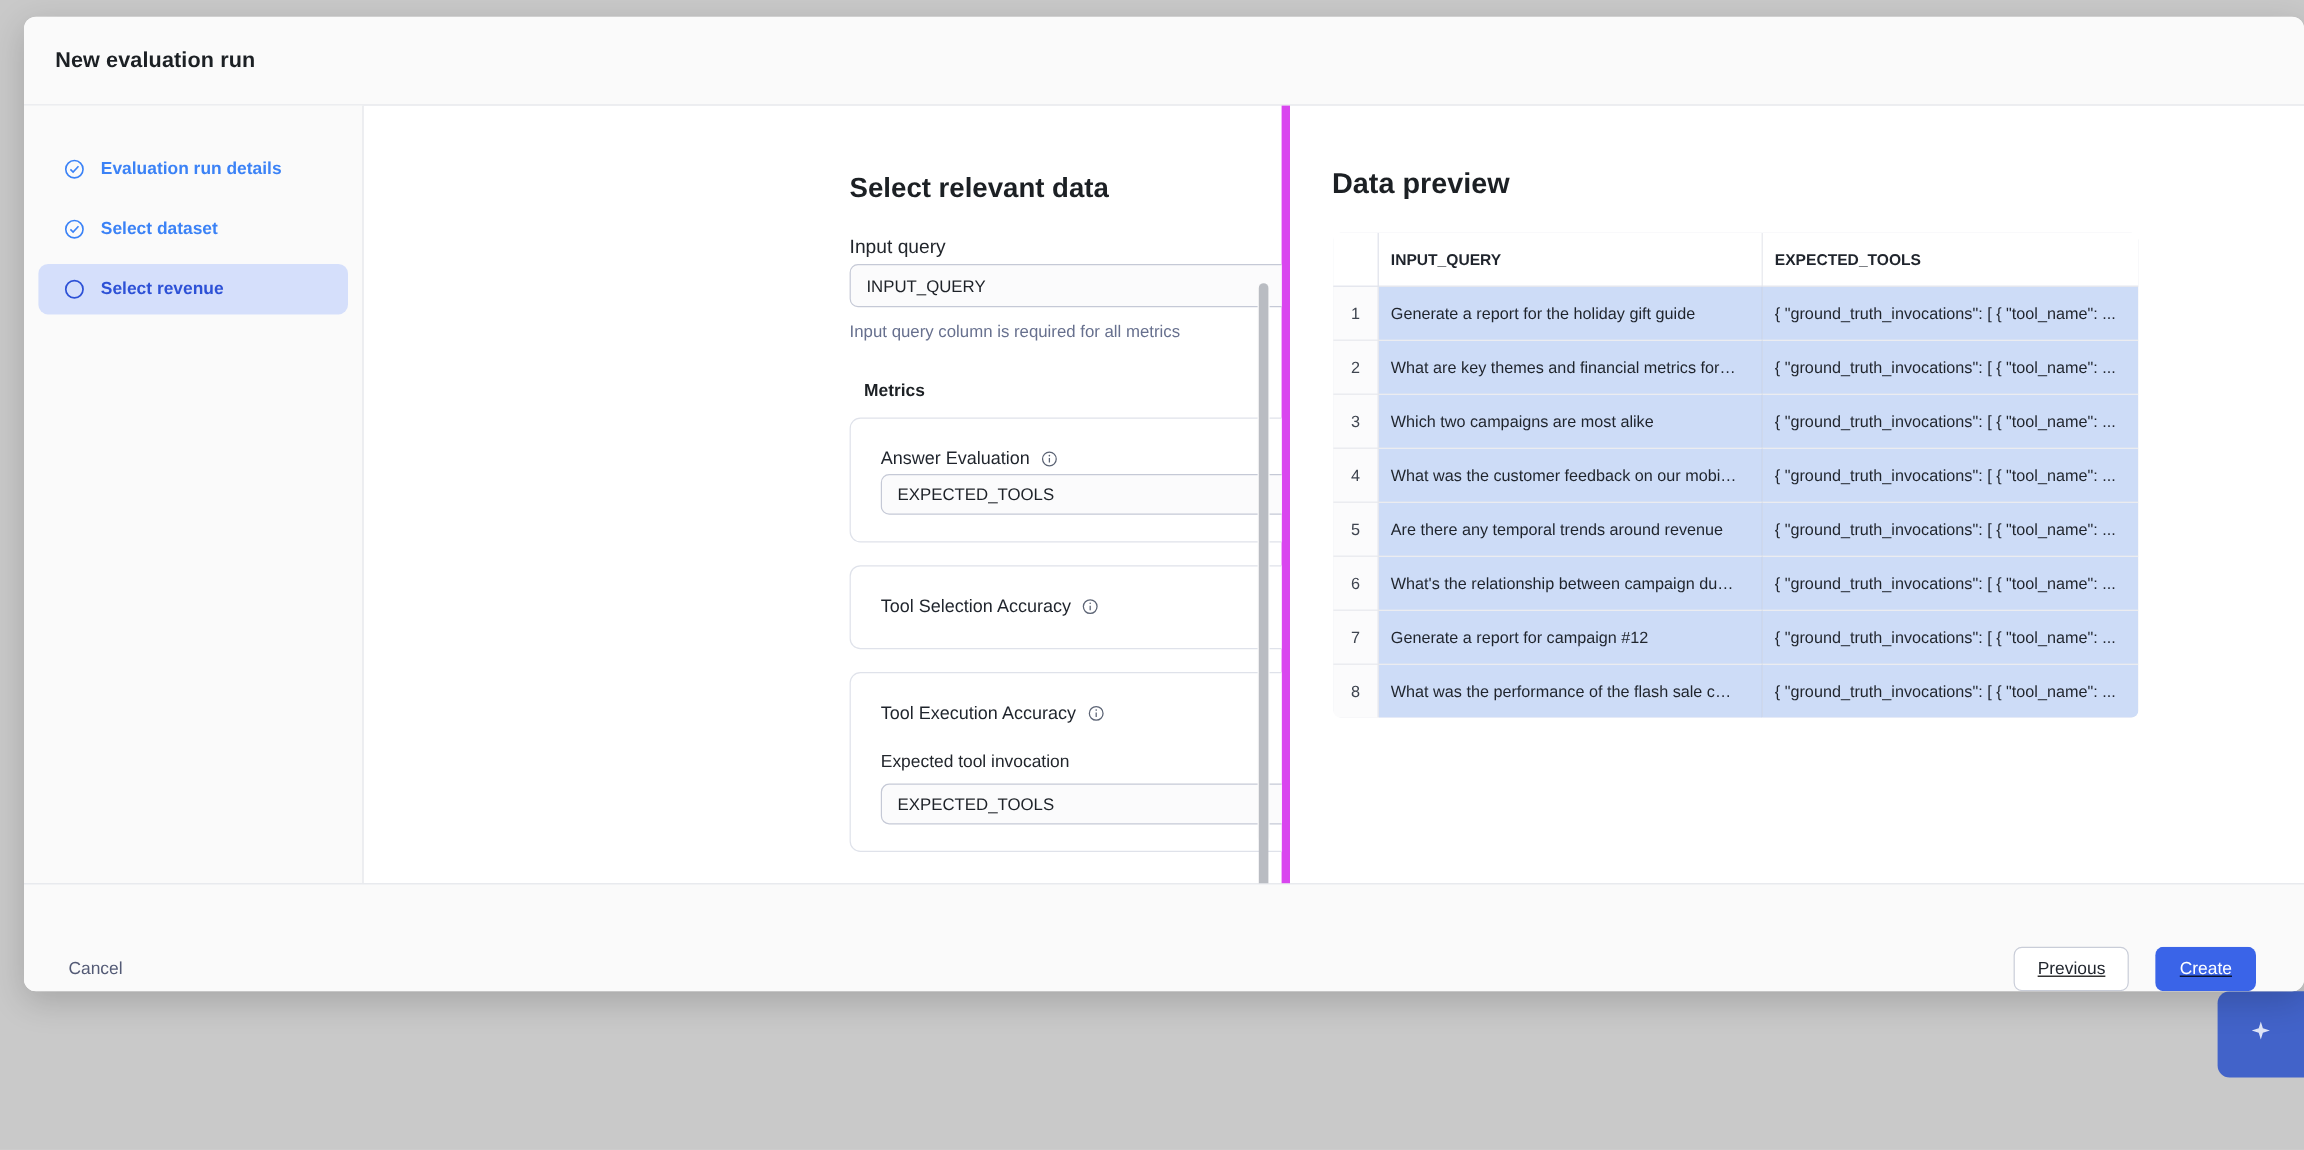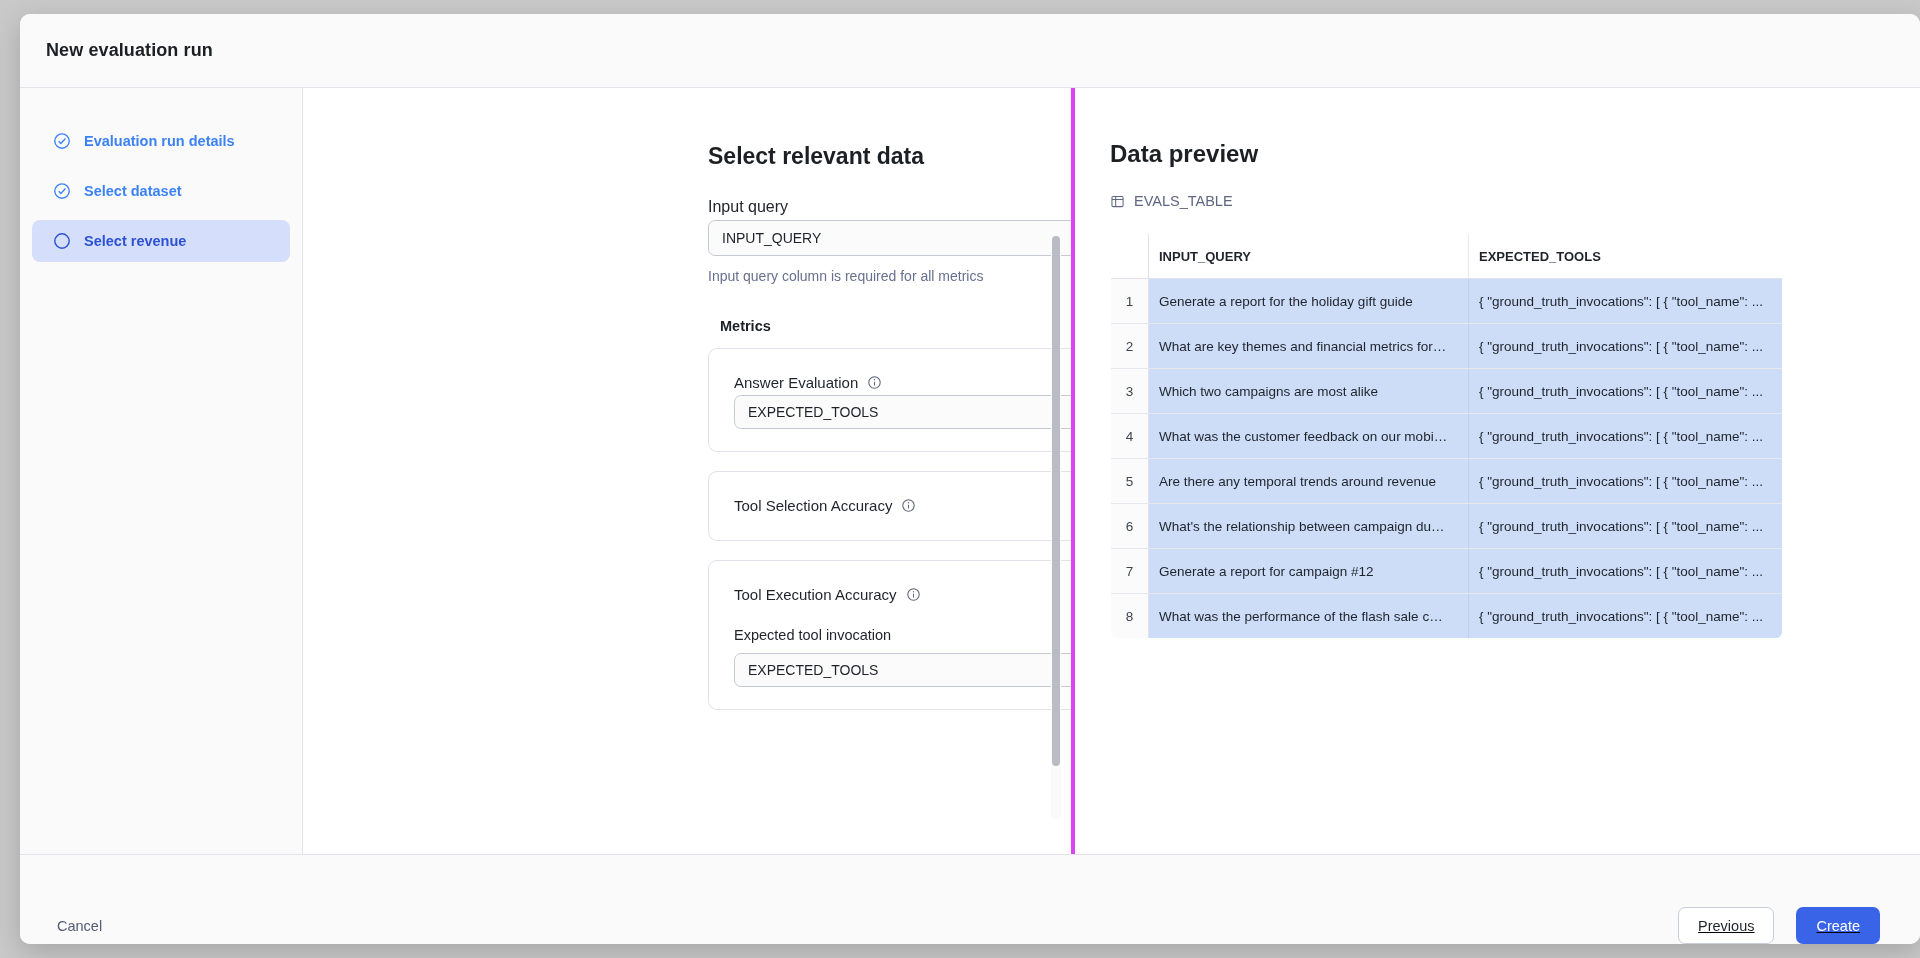--- a/index.html
+++ b/index.html
@@ -22,21 +22,21 @@
     border-radius: 10px 0 0 10px;
     display: flex; align-items: center; justify-content: center;
     color: #dfe5f7;
     z-index: 1;
   }
   .fab-sparkle svg { width: 26px; height: 26px; display:block; }
 
   .modal {
     position: absolute;
     left: 20px; top: 14px;
-    width: 1900px; height: 930px;
+    width: 1900px; height: 812px;
     background: #ffffff;
     border-radius: 10px;
     box-shadow: 0 8px 28px rgba(0,0,0,0.18);
     overflow: hidden;
     display: flex; flex-direction: column;
     z-index: 5;
   }
   .modal-header {
     height: 74px;
     background: #fafafa;
@@ -68,21 +68,21 @@
     color: #3b82f6;
     cursor: pointer;
   }
   .step-item.active { background: #d5dffb; color: #2d51d6; }
   .step-icon { width: 18px; height: 18px; flex: 0 0 18px; display:block; }
 
   
   .center-wrap {
     flex: 1; min-width: 0;
     position: relative;
-    border-right: 4px solid #d946ef;
+    border-right: 7px solid #d946ef;
     overflow: hidden;
   }
   .center-scroll {
     position: absolute; inset: 0;
     overflow: hidden;
     padding: 55px 0 0 0;
   }
   .center-inner { width: 648px; margin-left: 405px; }
   .section-title {
     font-size: 23px; font-weight: bold; color: #1c2024;
@@ -341,27 +341,20 @@
         </div>
       </div>
       <div class="scroll-track">
         <div class="scroll-thumb"></div>
       </div>
     </div>
 
     <div class="preview-pane">
       <div class="preview-title">Data preview</div>
 
-      <div class="table-chip">
-        <svg viewBox="0 0 20 20" fill="none" stroke="currentColor" stroke-width="1.4">
-          <rect x="2.6" y="3.2" width="14.8" height="13.6" rx="1.6"></rect>
-            <path d="M7.6 3.2v13.6M2.6 7.4h14.8"></path>
-        </svg>
-        <span>EVALS_TABLE</span>
-      </div>
 
       <table class="preview-table">
         <thead>
           <tr>
             <th class="col-idx"></th>
             <th class="col-q">INPUT_QUERY</th>
             <th class="col-t">EXPECTED_TOOLS</th>
           </tr>
         </thead>
         <tbody>

